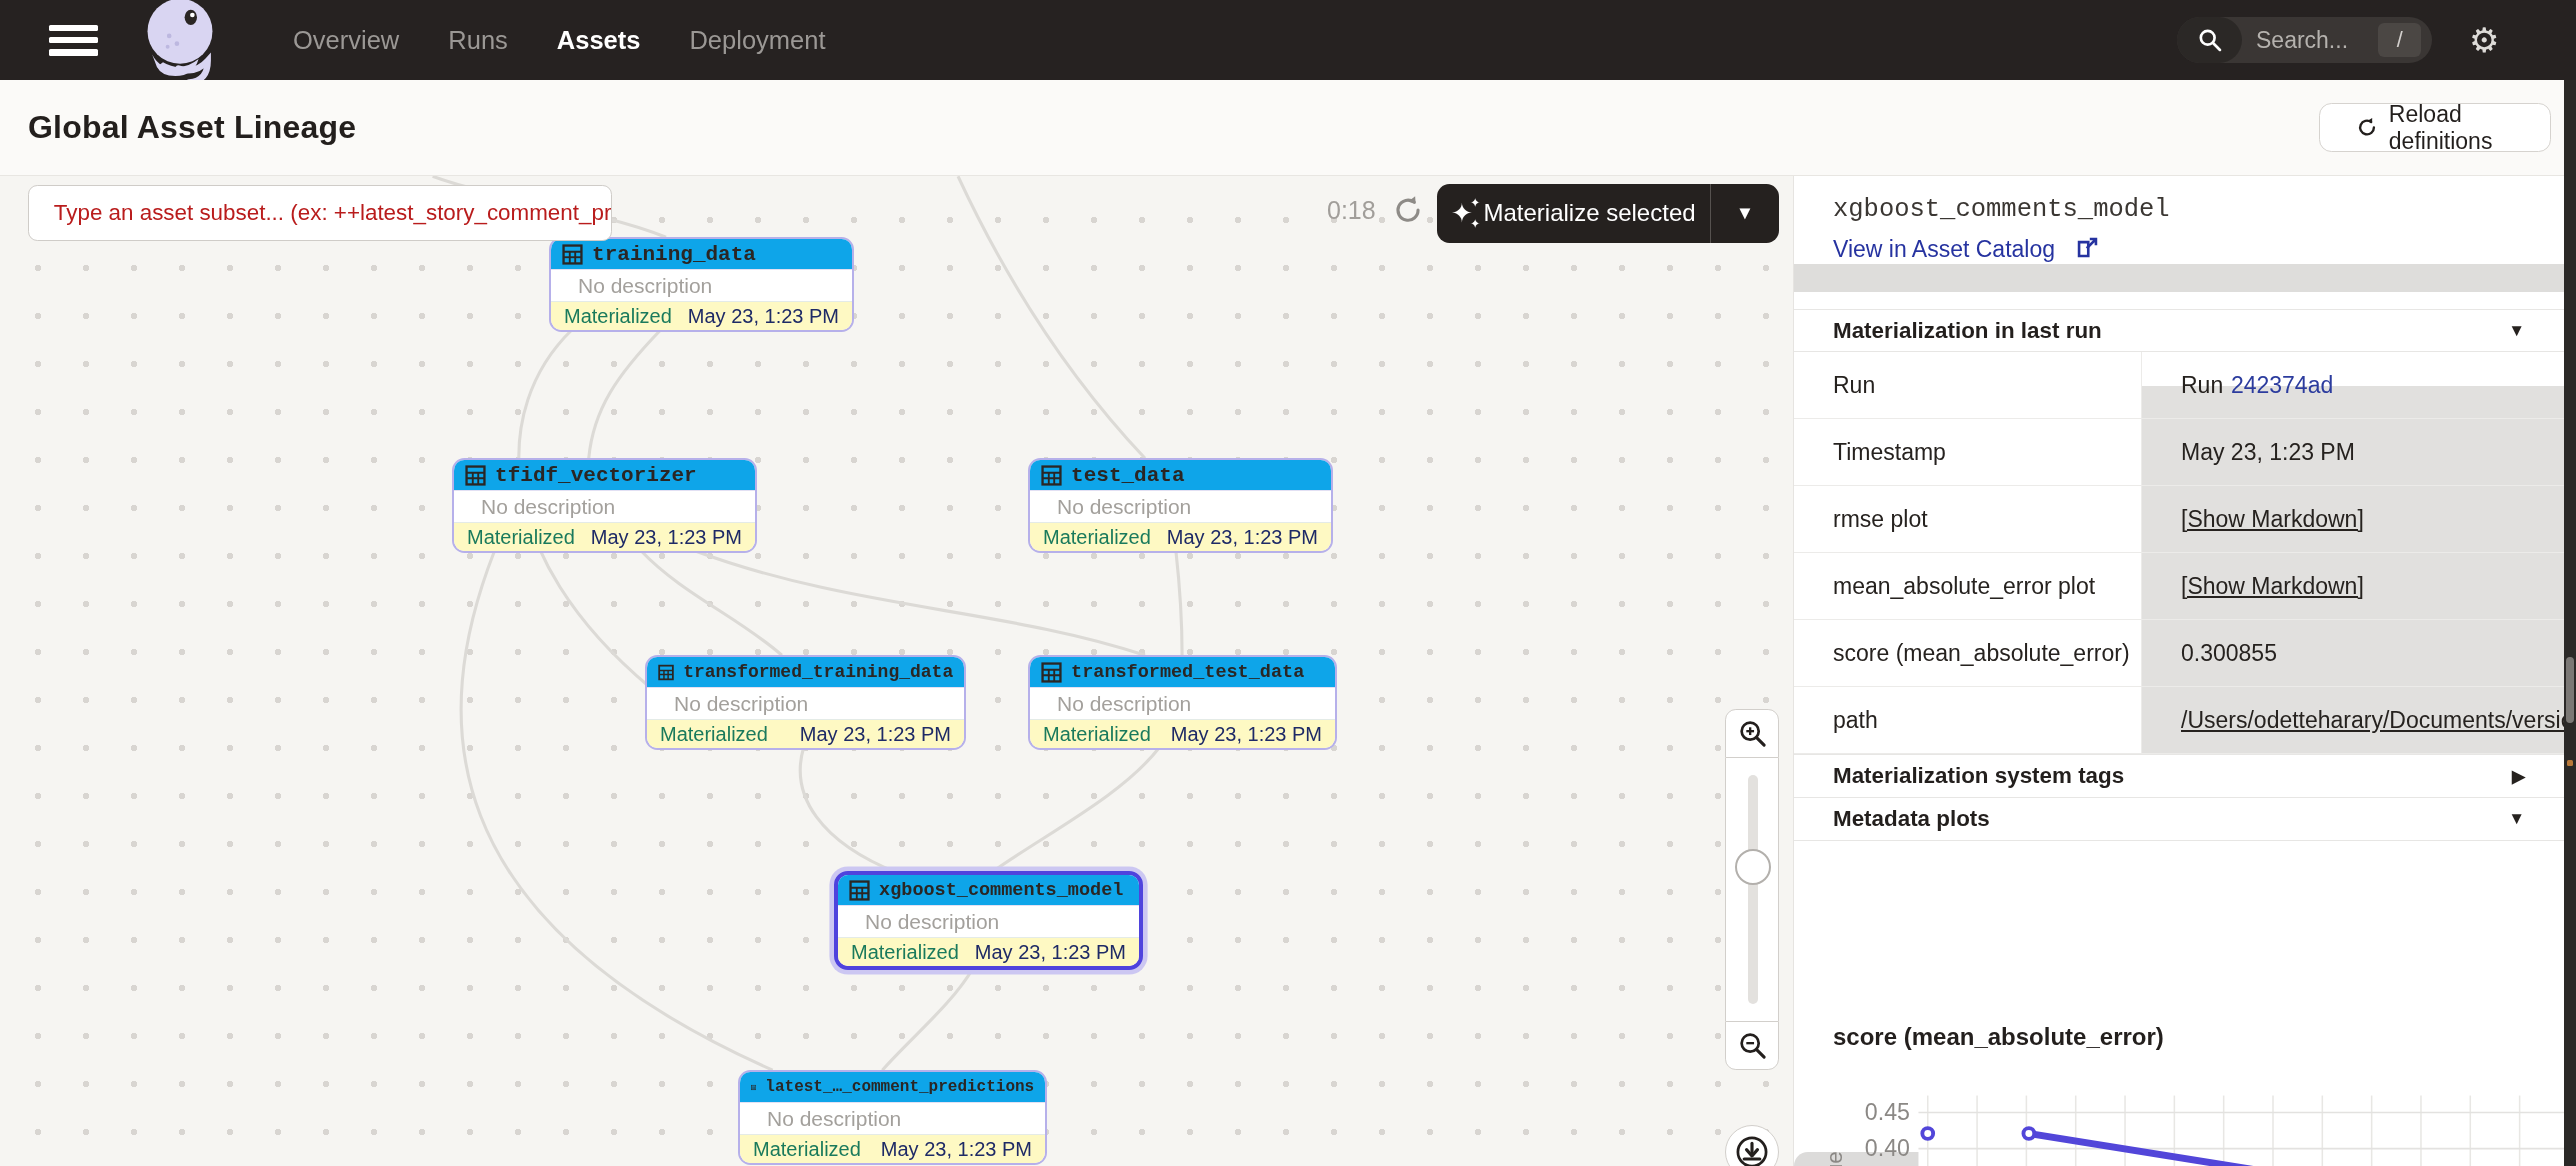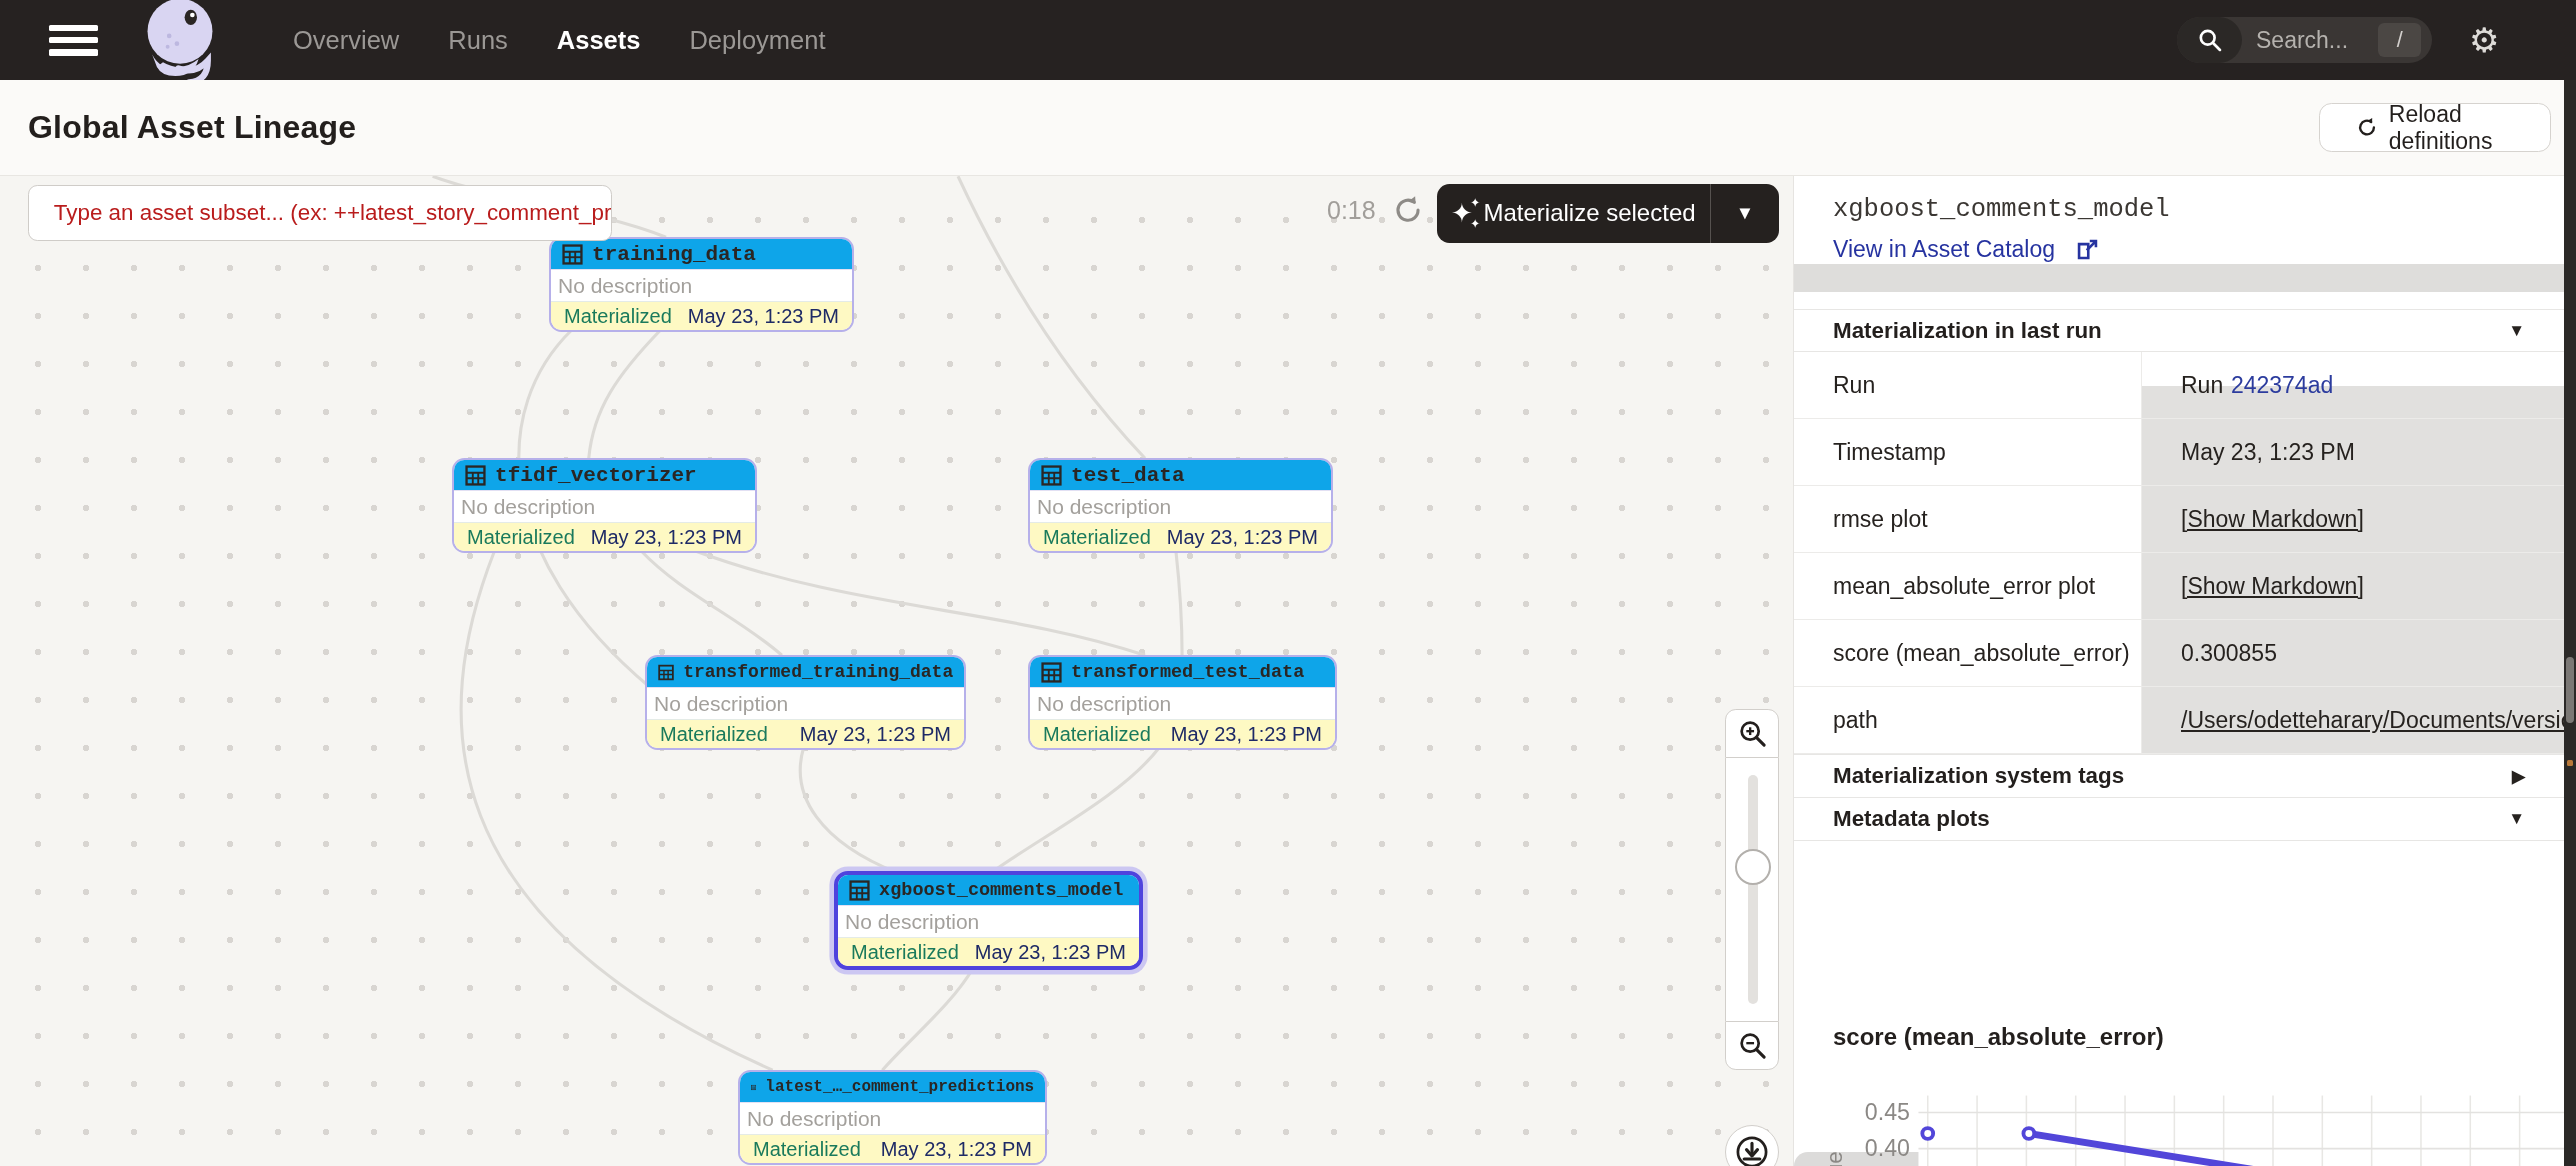--- a/index.html
+++ b/index.html
@@ -44,40 +44,40 @@
   .mat-caret{ width:68px; text-align:center; font-size:18.5px; }
   .sparkle{ position:relative; font-size:26px; line-height:1; }
   .sparkle small{ position:absolute; font-size:12.4px; right:-7.7px; top:-3.1px; }
   .sparkle small.b{ top:auto; bottom:-4.6px; }
 
   
   .node{ position:absolute; background:#fff; border:2.3px solid #b6b0ea; border-radius:12.4px; overflow:hidden; cursor:pointer; }
   .node.selected{ border:4.6px solid #4f43dd; box-shadow:0 0 0 4.6px #ccc7f2; border-radius:14px; }
   .node .hd{ height:31px; background:#0ea5e9; display:flex; align-items:center; gap:9.3px; padding:0 10.8px; border-bottom:1.5px solid #e2e0f3; }
   .node .nm{ font-family:"Liberation Mono", monospace; font-weight:700; color:#2a2624; white-space:nowrap; }
-  .node .bd{ height:31px; display:flex; align-items:center; padding:0 7px; font-size:21px; color:#a3a09c; }
+  .node .bd{ height:31px; display:flex; align-items:center; padding:0 27px; font-size:21px; color:#a3a09c; }
   .node .ft{ height:29px; background:#fef9c3; border-top:1.5px solid #e4ebe7; display:flex; align-items:center; justify-content:space-between; padding:0 13px; font-size:20px; }
   .node .st{ color:#1a7a5c; }
   .node .ts{ color:#1e2a66; }
 
   
   .zoomctl{ position:absolute; left:1725px; top:533px; width:54px; }
   .zc-box{ width:54px; background:#fff; border:1.5px solid #d2cfcb; display:flex; align-items:center; justify-content:center; cursor:pointer; }
   .zc-top{ height:49px; border-radius:10.8px 10.8px 0 0; }
   .zc-mid{ height:263px; border-top:none; border-bottom:none; position:relative; cursor:default; }
   .zc-bot{ height:49px; border-radius:0 0 10.8px 10.8px; }
   .zc-track{ position:absolute; left:21.6px; top:17px; width:10.8px; height:229px; background:#e3e1de; border-radius:5.4px; }
   .zc-thumb{ position:absolute; left:9.3px; top:91px; width:36px; height:36px; background:#fff; border:2.3px solid #b3b0ac; border-radius:50%; cursor:grab; }
   .dl-btn{ position:absolute; left:1725px; top:949px; width:54px; height:54px; background:#fff; border:1.5px solid #d2cfcb; border-radius:50%;
            display:flex; align-items:center; justify-content:center; cursor:pointer; }
 
   
   .panel{ position:absolute; left:1794px; top:176px; width:770px; height:991px; background:#fff; }
   .p-title{ position:absolute; left:39px; top:18.5px; font-family:"Liberation Mono", monospace; font-size:25.5px; color:#3b3733; }
-  .p-link{ position:absolute; left:39px; top:60px; font-size:23px; color:#2633a0; cursor:pointer; display:flex; gap:21px; align-items:center; }
+  .p-link{ position:absolute; left:39px; top:60px; font-size:23px; color:#2633a0; cursor:pointer; display:flex; gap:21px; }
   .p-grayband{ position:absolute; left:0px; top:88px; width:770px; height:28px; background:#dedddb; }
   .p-section{ position:absolute; left:0; width:770px; border-top:1.5px solid #e7e6e4; display:flex; align-items:center; justify-content:space-between; padding:0 39px 0 39px; font-weight:700; }
   .p-section .cap{ font-size:22.4px; }
   .p-caret{ font-size:17px; color:#26221f; cursor:pointer; }
   .mtable{ position:absolute; left:0; top:175px; width:770px; border-top:1.5px solid #e7e6e4; }
   .mrow{ display:flex; height:67px; border-bottom:1.5px solid #eceuea; border-bottom:1.5px solid #ecebe9; }
   .mlabel{ width:348px; display:flex; align-items:center; padding-left:39px; font-size:23px; color:#26221f; border-right:1.5px solid #ecebe9; background:#fff; }
   .mvalue{ flex:1; display:flex; align-items:center; padding-left:39px; font-size:23px; color:#26221f; background:#e1e0de; overflow:hidden; white-space:nowrap; }
   .mvalue.first{ background:linear-gradient(#ffffff 0 52%, #e1e0de 52% 100%); }
   .mvalue .runid{ color:#2c3c9e; margin-left:7.7px; cursor:pointer; }

